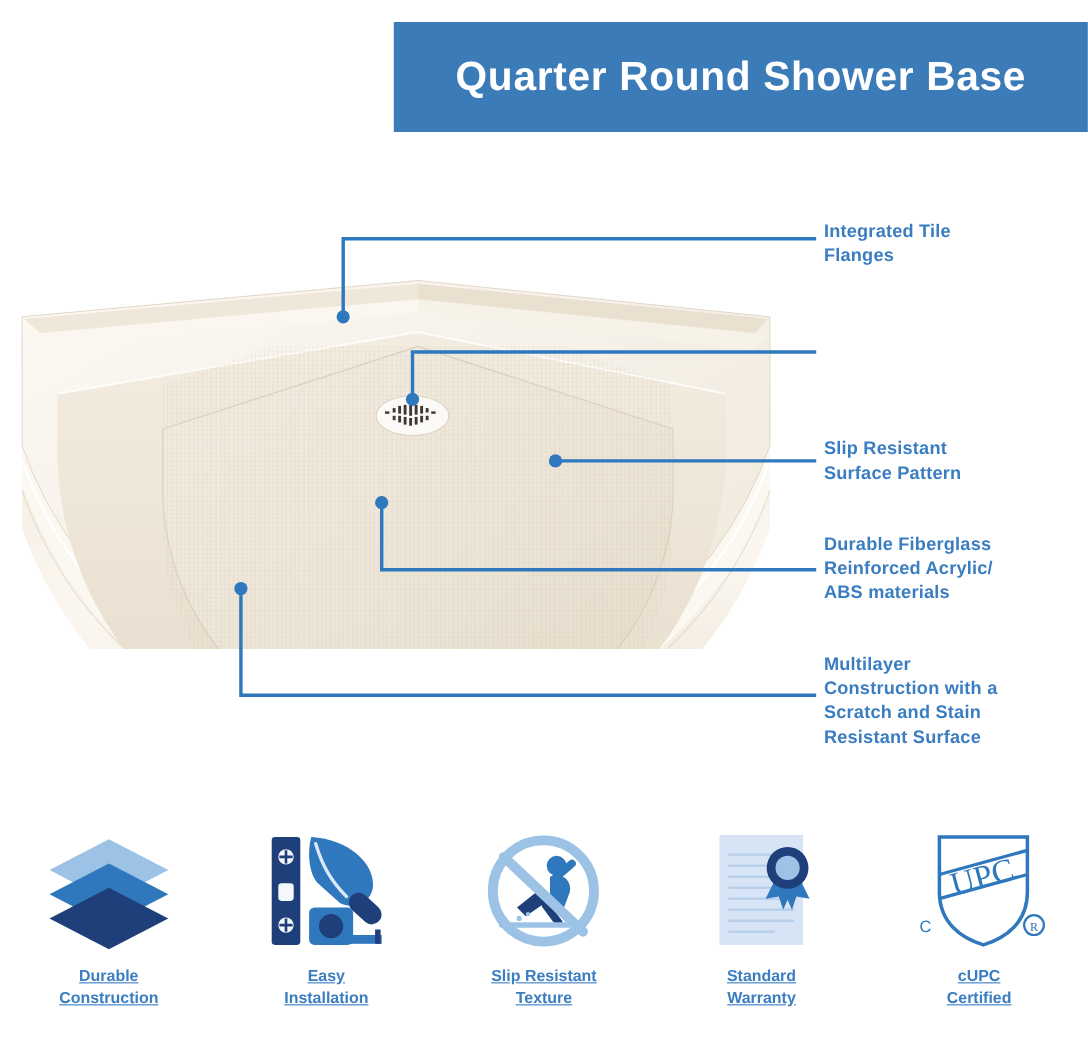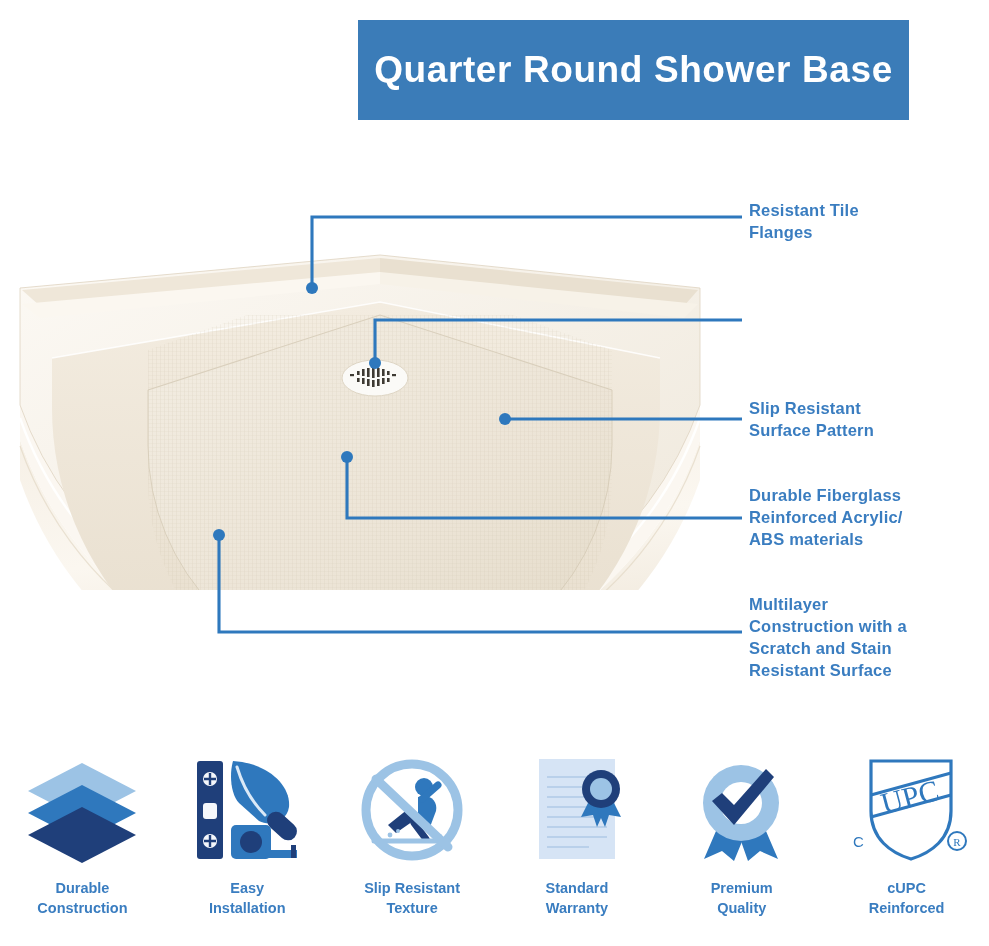--- a/index.html
+++ b/index.html
@@ -7,21 +7,21 @@
   body {
     background:#ffffff;
     font-family:"Liberation Sans", sans-serif;
     position:relative;
     overflow:hidden;
   }
   #stage { position:absolute; left:0; top:0; width:989px; height:946px; }
 
   
   #title-banner{
-    position:absolute; left:358px; top:20px; width:551px; height:100px;
+    position:absolute; left:358px; top:20px; width:631px; height:100px;
     background:#3b7cb8; display:flex; align-items:center; justify-content:center;
   }
   #title-banner .txt{
     color:#ffffff; font-size:37px; font-weight:bold; letter-spacing:0.6px;
     white-space:nowrap;
   }
 
   
   #product { position:absolute; left:0px; top:240px; width:740px; height:350px; }
 
@@ -46,21 +46,21 @@
   }
   .feature{
     flex:1 1 0; display:flex; flex-direction:column;
     align-items:center; justify-content:flex-start;
   }
   .feature .art{
     height:110px; width:130px; display:flex; align-items:center; justify-content:center;
   }
   .feature .cap{
     margin-top:14px; text-align:center; color:#3a7dc0;
-    font-size:14.5px; font-weight:bold; line-height:1.35; white-space:pre-line;
+    font-size:14.5px; font-weight:bold; line-height:1.35; white-space:pre-line;text-decoration:underline;
   }
 </style>
 </head>
 <body>
 
 <div id="stage">
 
   <div id="title-banner">
     <span class="txt">Quarter Round Shower Base</span>
   </div>
@@ -168,21 +168,21 @@
     </g>
     <g fill="#2e78bd">
       <circle cx="312" cy="288" r="6"></circle>
       <circle cx="375" cy="363" r="6"></circle>
       <circle cx="505" cy="419" r="6"></circle>
       <circle cx="347" cy="457" r="6"></circle>
       <circle cx="219" cy="535" r="6"></circle>
     </g>
   </svg>
 
-  <div class="callout" id="callout-0" style="white-space:pre-line">Resistant Tile
+  <div class="callout" id="callout-0" style="white-space:pre-line">Integrated Tile
 Flanges</div>
   <div class="callout" id="callout-2" style="white-space:pre-line">Slip Resistant
 Surface Pattern</div>
   <div class="callout" id="callout-3" style="white-space:pre-line">Durable Fiberglass
 Reinforced Acrylic/
 ABS materials</div>
   <div class="callout" id="callout-4" style="white-space:pre-line">Multilayer
 Construction with a
 Scratch and Stain
 Resistant Surface</div>
@@ -263,44 +263,31 @@
           <path d="M72,46 L64,62 L76,60 L80,72 L88,54 Z" fill="#2f78bd"></path>
           <path d="M96,46 L104,62 L92,60 L88,72 L80,54 Z" fill="#2f78bd"></path>
           <circle cx="84" cy="34" r="19" fill="#1f3f7a"></circle>
           <circle cx="84" cy="34" r="11" fill="#9cc3e5"></circle>
         </svg>
       </div>
       <div class="cap">Standard
 Warranty</div>
     </div>
 
-    <div class="feature">
-      <div class="art">
-        <svg viewBox="0 0 120 110" width="120" height="110">
-          <path d="M40,62 L22,104 L40,96 L52,106 L66,72 Z" fill="#2f78bd"></path>
-          <path d="M78,62 L96,104 L78,96 L66,106 L54,72 Z" fill="#2f78bd"></path>
-          <circle cx="59" cy="48" r="38" fill="#9cc3e5"></circle>
-          <circle cx="59" cy="48" r="21" fill="#ffffff"></circle>
-          <path d="M30,46 L52,70 L92,22 L84,14 L52,50 L40,38 Z" fill="#1f3f7a"></path>
-        </svg>
-      </div>
-      <div class="cap">Premium
-Quality</div>
-    </div>
 
     <div class="feature">
       <div class="art">
         <svg viewBox="0 0 120 110" width="120" height="110">
           <path d="M24,6 L104,6 L104,56 C104,84 84,98 64,104 C44,98 24,84 24,56 Z" fill="none" stroke="#2f78bd" stroke-width="3.2"></path>
           <path d="M24,40 L104,18" stroke="#2f78bd" stroke-width="3"></path>
           <path d="M24,62 L104,40" stroke="#2f78bd" stroke-width="3"></path>
           <text x="64" y="52" text-anchor="middle" fill="#2f78bd" font-family="Liberation Serif, serif" font-size="30" transform="rotate(-15 64 46)">UPC</text>
           <text x="6" y="92" fill="#2f78bd" font-family="Liberation Sans, sans-serif" font-size="15">C</text>
           <circle cx="110" cy="86" r="9" fill="none" stroke="#2f78bd" stroke-width="2"></circle>
           <text x="110" y="91" text-anchor="middle" fill="#2f78bd" font-family="Liberation Serif, serif" font-size="11">R</text>
         </svg>
       </div>
       <div class="cap">cUPC
-Reinforced</div>
+Certified</div>
     </div>
   </div>
 
 </div>
 
 </body></html>

